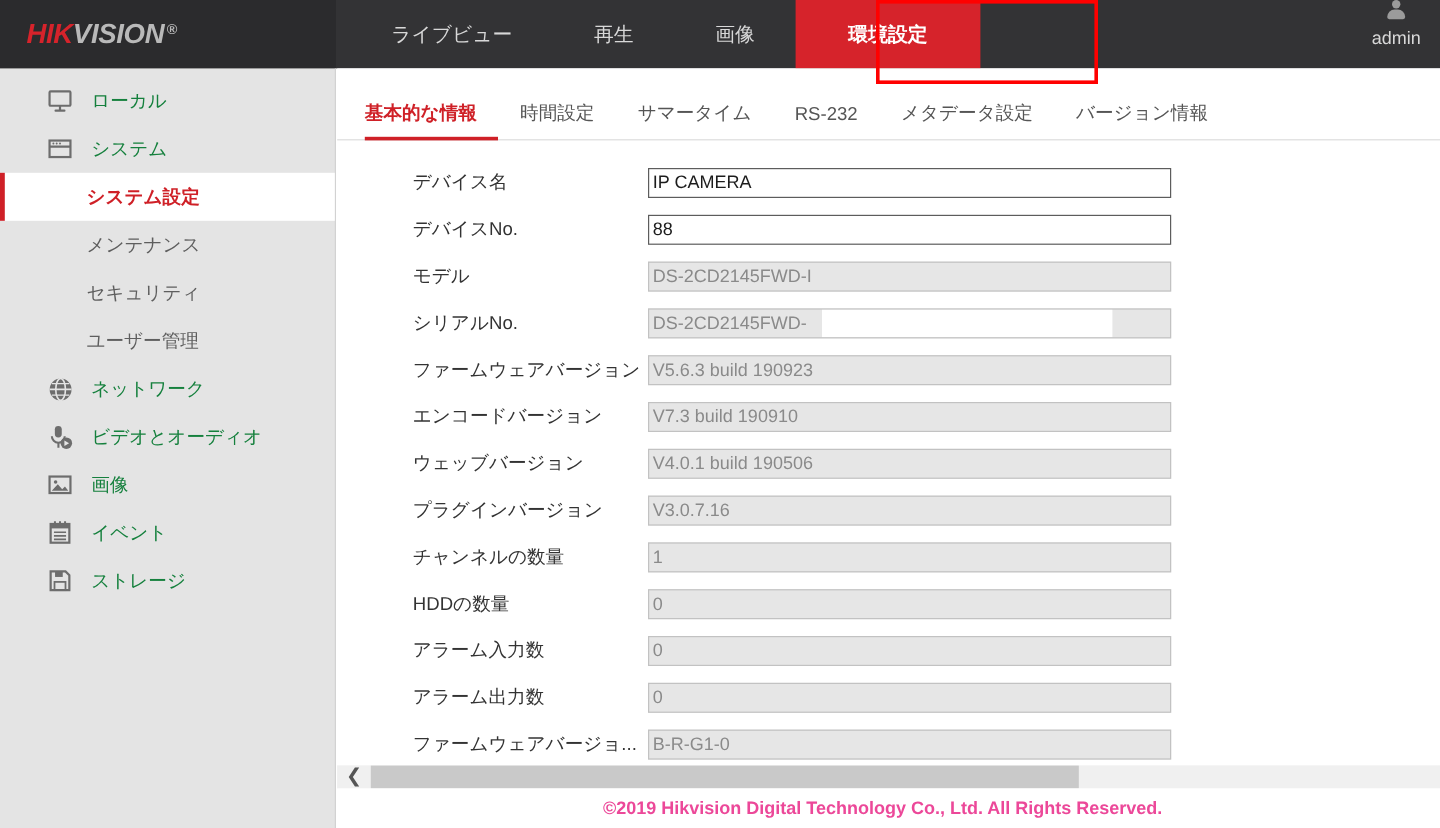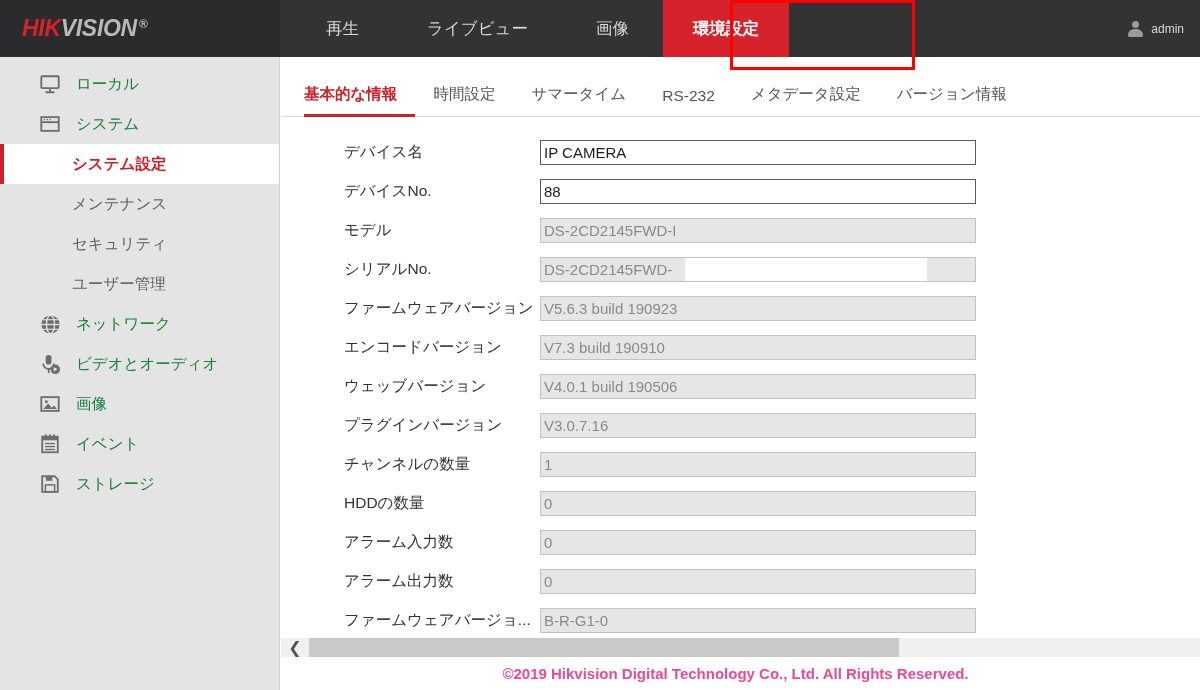--- a/index.html
+++ b/index.html
@@ -71,33 +71,34 @@
     align-items: center;
     justify-content: center;
     padding: 0 34px;
     cursor: pointer;
     white-space: nowrap;
   }
   .nav-item.active {
     background: #d6232b;
     color: #ffffff;
     font-weight: bold;
-    padding: 0 30px;
+    padding: 0 44px;
   }
 
   .header-user {
     position: absolute;
     right: 16px;
     top: 0;
     height: 57px;
     display: flex;
     align-items: center;
     gap: 8px;
     color: #d8d8d8;
-    font-size: 12px;
+    font-size: 15px;
+    flex-direction: column;
   }
   .user-icon {
     width: 15px; height: 16px;
     position: relative;
     display: inline-block;
   }
   .user-icon::before {
     content: "";
     position: absolute;
     left: 4px; top: 0;
@@ -345,22 +346,22 @@
 
   <div class="header">
 
     <div class="header-logo">
       <span class="logo-text">
         <span class="logo-hik">HIK</span><span class="logo-vision">VISION</span><span class="logo-reg">®</span>
       </span>
     </div>
 
     <div class="nav">
+      <div class="nav-item">ライブビュー</div>
       <div class="nav-item">再生</div>
-      <div class="nav-item">ライブビュー</div>
       <div class="nav-item">画像</div>
       <div class="nav-item active">環境設定</div>
     </div>
 
     <div class="header-user">
       <span class="user-icon"></span>
       <span>admin</span>
     </div>
   </div>
 

